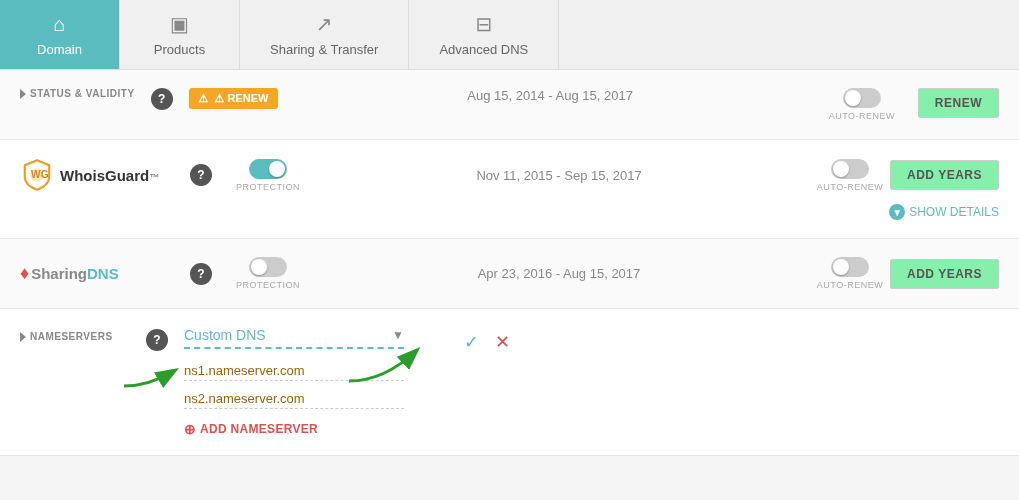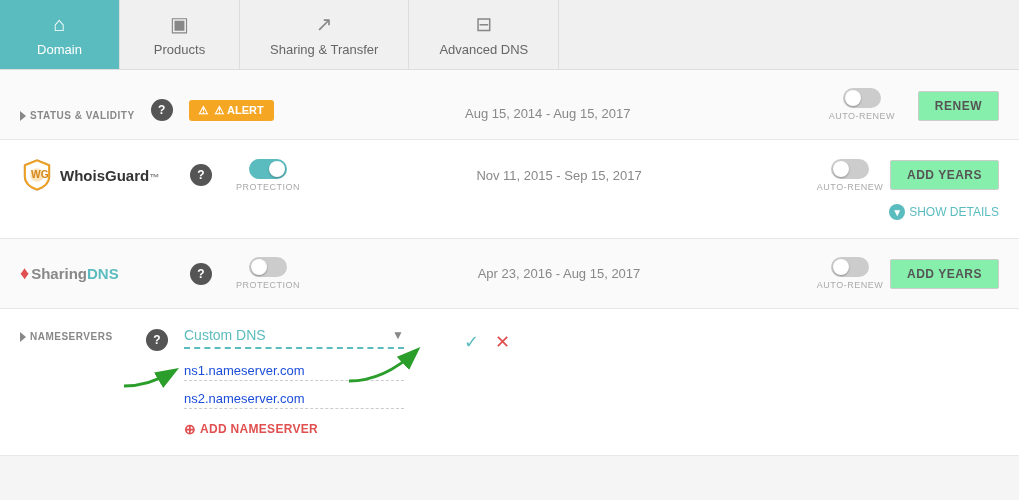--- a/index.html
+++ b/index.html
@@ -209,21 +209,21 @@
     }
     .dns-select-arrow {
       color: #888;
       font-size: 12px;
     }
     .ns-input {
       border: none;
       border-bottom: 1px dashed #ccc;
       outline: none;
       font-size: 13px;
-      color: #1d4ed8;
+      color: #a16207;
       width: 220px;
       padding: 2px 0;
       background: transparent;
     }
 
     .add-ns-btn {
       color: #e05050;
       font-size: 12px;
       cursor: pointer;
       display: flex;
@@ -261,21 +261,21 @@
     }
     .protection-label {
       font-size: 9px;
       color: #aaa;
       letter-spacing: 0.5px;
       text-transform: uppercase;
     }
 
     .status-section-row {
       display: flex;
-      align-items: flex-end;
+      align-items: flex-start;
       gap: 16px;
       width: 100%;
     }
   </style>
 </head>
 <body>
 
 <div class="tab-nav">
   <div class="tab active">
     <span class="tab-icon">⌂</span>
@@ -297,21 +297,21 @@
 
 <div class="section" style="background:#fafafa;">
   <div class="status-section-row">
     <div class="section-label">
       <span class="section-label-arrow"></span>
       <span>STATUS &amp; VALIDITY</span>
     </div>
     <div class="help-icon">?</div>
     <div class="alert-badge">
       <span>⚠</span>
-      <span style="margin-left:2px;">⚠ ALERT</span>
+      <span style="margin-left:2px;">⚠ RENEW</span>
     </div>
     <div class="date-range">Aug 15, 2014 - Aug 15, 2017</div>
     <div class="toggle-group">
       <div class="toggle off">
         <div class="toggle-knob"></div>
       </div>
       <span class="toggle-label">AUTO-RENEW</span>
     </div>
     <button class="btn">RENEW</button>
   </div>

